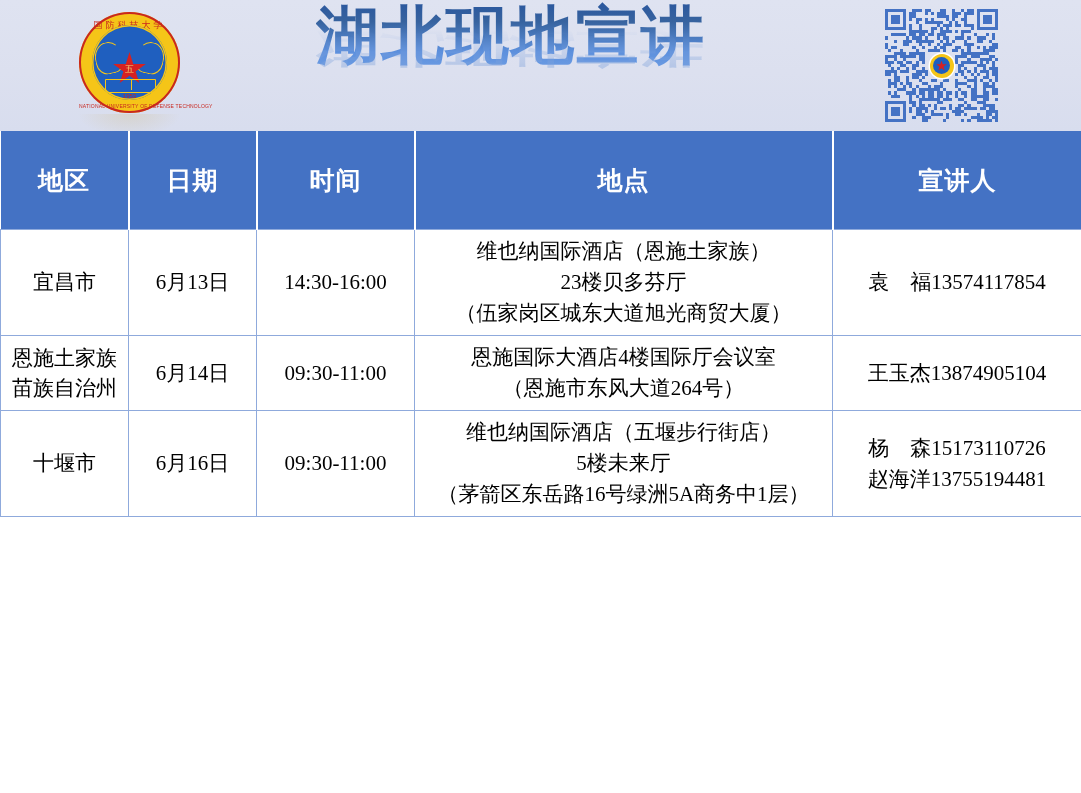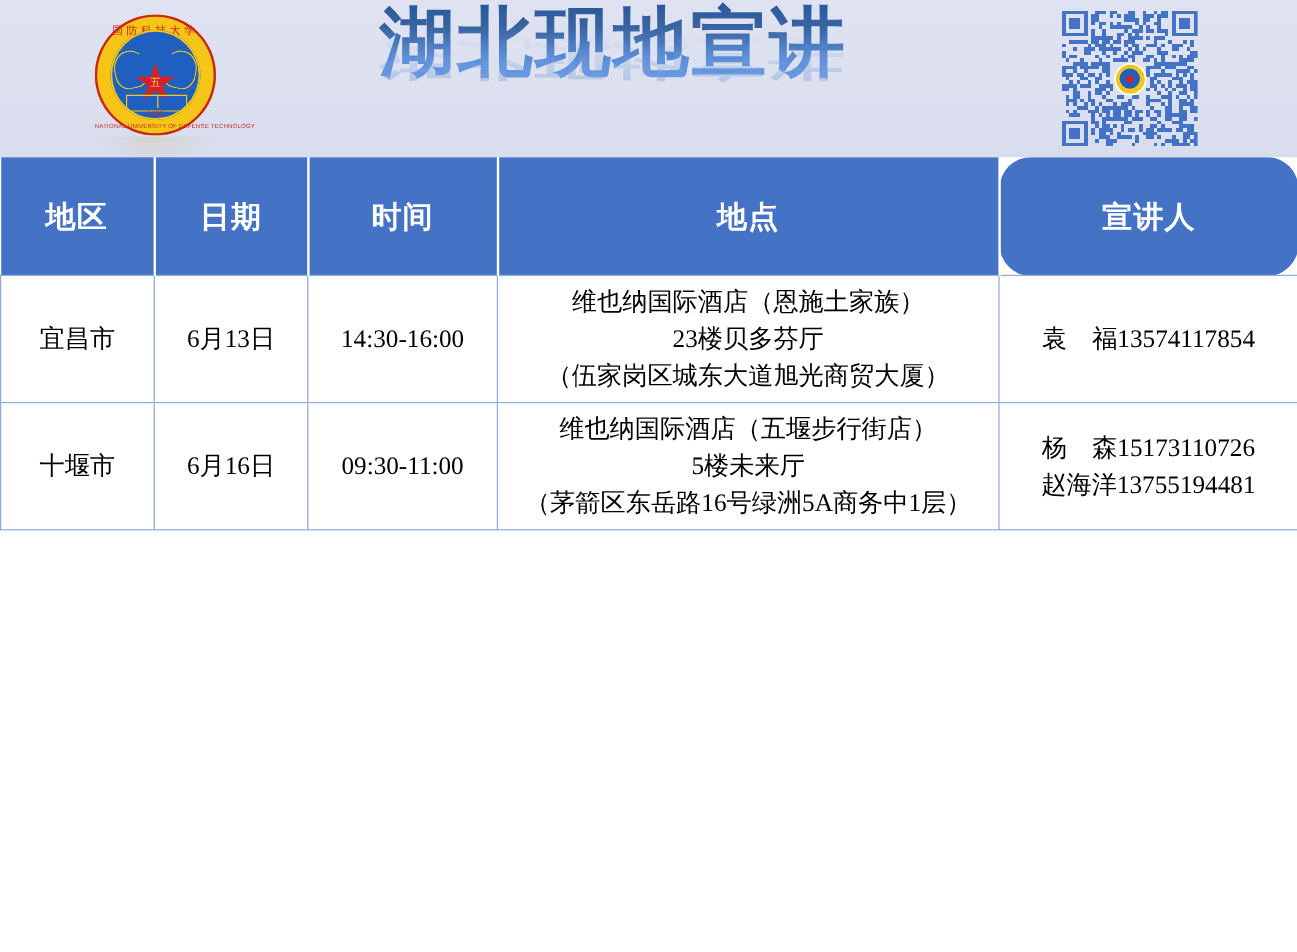--- a/index.html
+++ b/index.html
@@ -244,21 +244,21 @@
     font-size: 25px;
     letter-spacing: 1px;
     border-left: 2px solid #eab308;
     border-right: 2px solid #ffffff;
     border-top: none;
     border-bottom: none;
     text-align: center;
     vertical-align: middle;
   }
   .tbl thead th:first-child { border-left: none; }
-  .tbl thead th:last-child  { border-right: none; border-radius: 26px; }
+  .tbl thead th:last-child  { border-right: none; }
 
   .tbl tbody td {
     border: 1px solid #8faadc;
     text-align: center;
     vertical-align: middle;
     font-family: "Liberation Serif", "DejaVu Serif", serif;
     font-size: 21px;
     line-height: 31px;
     color: #000000;
     padding: 6px 4px;
@@ -334,20 +334,35 @@
           <td class="cell-place">
             <span class="cellline">维也纳国际酒店（恩施土家族）</span>
             <span class="cellline">23楼贝多芬厅</span>
             <span class="cellline">（伍家岗区城东大道旭光商贸大厦）</span>
           </td>
           <td class="cell-person">
             <span class="cellline">袁　福13574117854</span>
           </td>
         </tr>
         <tr>
+          <td class="cell-region two-line">
+            <span class="cellline">恩施土家族</span>
+            <span class="cellline">苗族自治州</span>
+          </td>
+          <td class="cell-date">6月14日</td>
+          <td class="cell-time">09:30-11:00</td>
+          <td class="cell-place">
+            <span class="cellline">恩施国际大酒店4楼国际厅会议室</span>
+            <span class="cellline">（恩施市东风大道264号）</span>
+          </td>
+          <td class="cell-person">
+            <span class="cellline">王玉杰13874905104</span>
+          </td>
+        </tr>
+        <tr>
           <td class="cell-region">
             <span class="cellline">十堰市</span>
           </td>
           <td class="cell-date">6月16日</td>
           <td class="cell-time">09:30-11:00</td>
           <td class="cell-place">
             <span class="cellline">维也纳国际酒店（五堰步行街店）</span>
             <span class="cellline">5楼未来厅</span>
             <span class="cellline">（茅箭区东岳路16号绿洲5A商务中1层）</span>
           </td>

